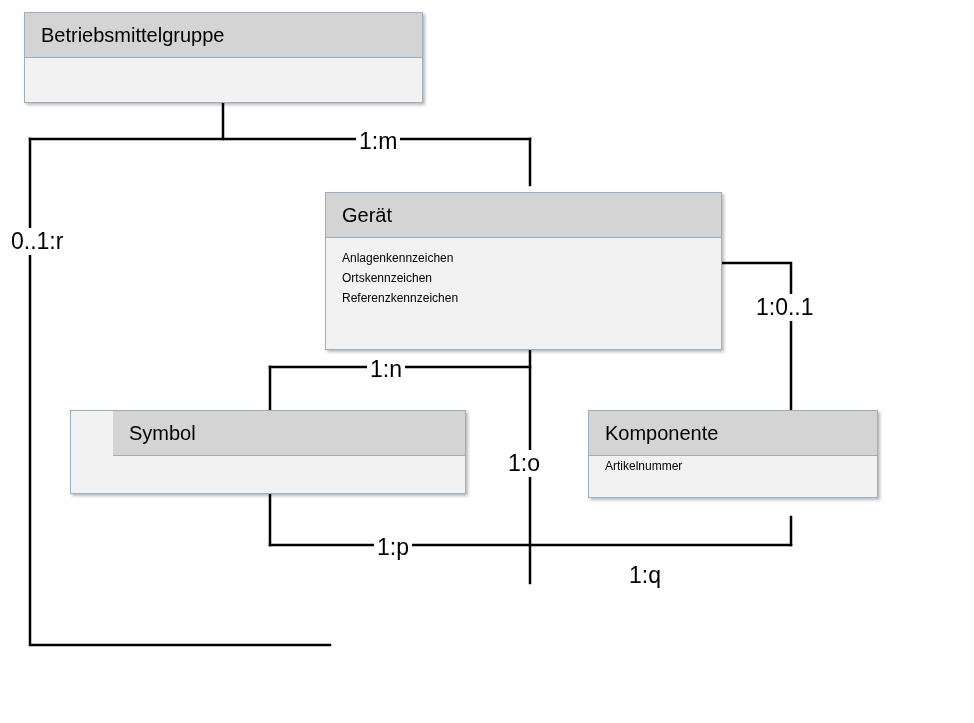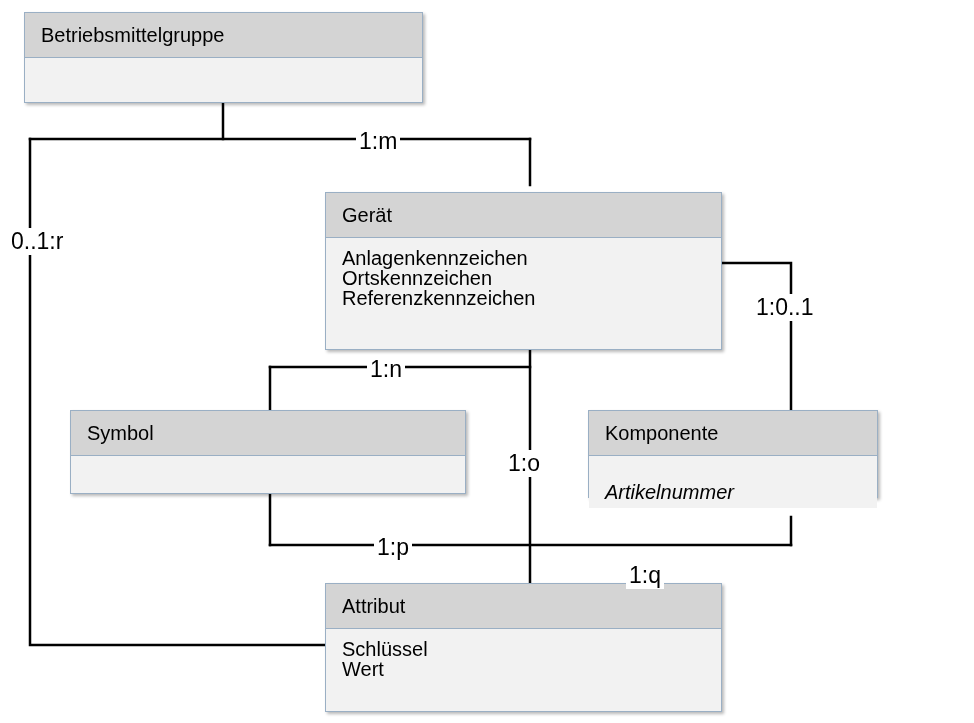--- a/index.html
+++ b/index.html
@@ -42,21 +42,21 @@
     line-height: 1;
     padding: 12px 0 12px 16px;
     white-space: nowrap;
   }
   .uml-body {
     box-sizing: border-box;
     background: #f2f2f2;
     padding: 6px 0 6px 16px;
   }
   .uml-attr {
-    font-size: 20px;
+    font-size: 12px;
     color: #000000;
     line-height: 20px;
     white-space: nowrap;
   }
   .edge-label {
     position: absolute;
     font-size: 23px;
     color: #000000;
     background: #ffffff;
     padding: 0 3px;
@@ -101,39 +101,32 @@
 
   <div class="uml-class" style="left:313px; top:192px; width:397px; height:158px;">
     <div class="uml-header">Gerät</div>
     <div class="uml-body" style="padding-top:10px;">
       <div class="uml-attr">Anlagenkennzeichen</div>
       <div class="uml-attr">Ortskennzeichen</div>
       <div class="uml-attr">Referenzkennzeichen</div>
     </div>
   </div>
 
-  <div class="uml-class" style="left:58px; top:410px; width:396px; height:84px;">
+  <div class="uml-class" style="left:58px; top:410px; width:396px; height:84px;padding-left:42px;">
     <div class="uml-header">Symbol</div>
     <div class="uml-body" style="height:36px;"></div>
   </div>
 
   <div class="uml-class" style="left:576px; top:410px; width:290px; height:88px;">
     <div class="uml-header">Komponente</div>
-    <div class="uml-body" style="padding-top:26px;font-style:italic;">
+    <div class="uml-body" style="padding-top:0;">
       <div class="uml-attr">Artikelnummer</div>
     </div>
   </div>
 
-  <div class="uml-class" style="left:313px; top:583px; width:397px; height:129px;">
-    <div class="uml-header">Attribut</div>
-    <div class="uml-body" style="padding-top:10px;">
-      <div class="uml-attr">Schlüssel</div>
-      <div class="uml-attr">Wert</div>
-    </div>
-  </div>
 
   <div class="edge-label" style="left:344px; top:128px;">1:m</div>
   <div class="edge-label" style="left:-4px; top:228px;">0..1:r</div>
   <div class="edge-label" style="left:741px; top:294px;">1:0..1</div>
   <div class="edge-label" style="left:355px; top:356px;">1:n</div>
   <div class="edge-label" style="left:493px; top:450px;">1:o</div>
   <div class="edge-label" style="left:362px; top:534px;">1:p</div>
   <div class="edge-label" style="left:614px; top:562px;">1:q</div>
 
 </div>

